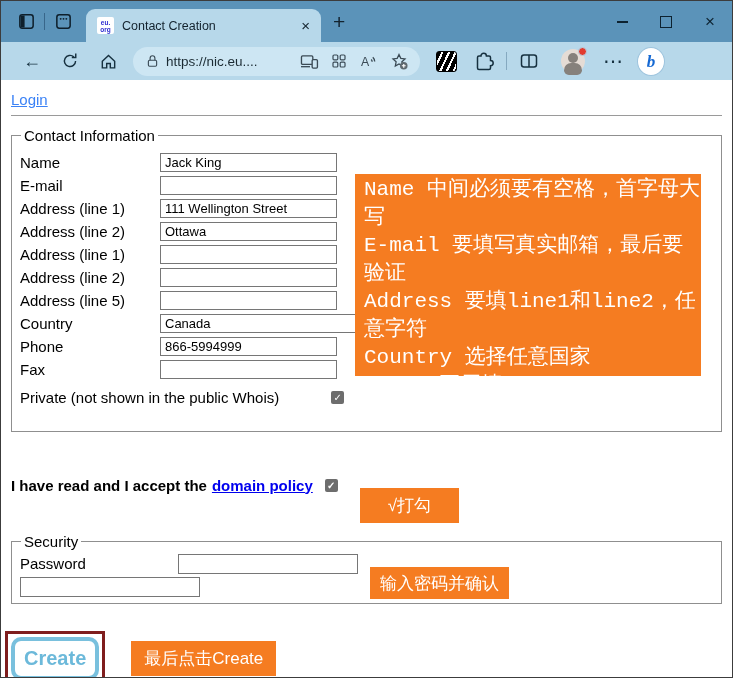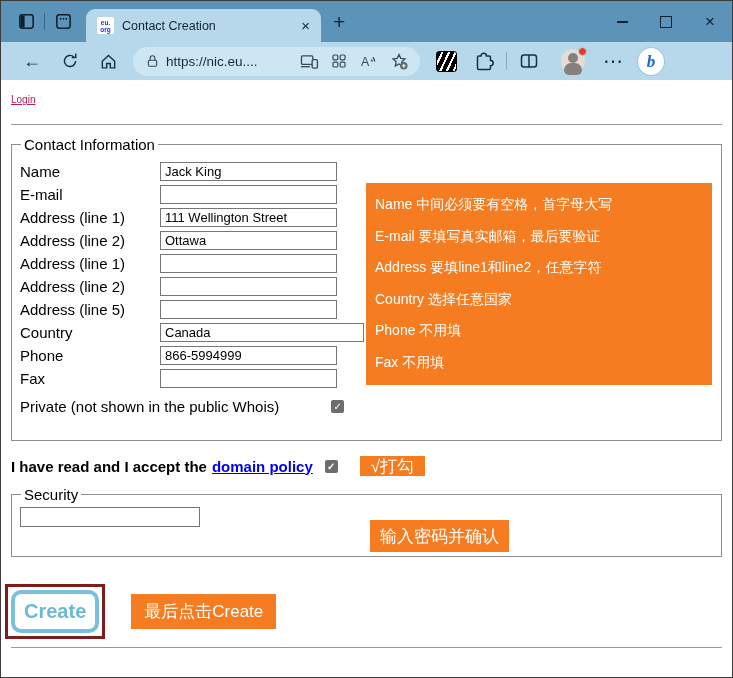--- a/index.html
+++ b/index.html
@@ -37,44 +37,44 @@
   .tool-sep{width:1px;height:18px;background:#85a9c0;margin:0 8px;}
   .avatar{width:24px;height:24px;border-radius:50%;background:#e5dcd5;position:relative;overflow:visible;flex:none;}
   .avatar::before{content:"";position:absolute;left:7px;top:4px;width:10px;height:10px;border-radius:50%;background:#86817c;}
   .avatar::after{content:"";position:absolute;left:3px;top:14px;width:18px;height:12px;border-radius:9px 9px 6px 6px;background:#86817c;}
   .avatar .dot{position:absolute;right:-2px;top:-2px;width:9px;height:9px;border-radius:50%;
     background:#e23b2e;border:1.5px solid #b7d8ea;box-sizing:border-box;z-index:2;}
   .bing{width:27px;height:27px;border-radius:50%;background:#fff;border:1px solid #9cc3dd;display:flex;
     align-items:center;justify-content:center;font:bold italic 17px/1 "Liberation Serif",serif;color:#1468d3;}
   
   .page{flex:1;background:#fff;padding:9px 10px 0 10px;position:relative;font-size:15px;color:#000;}
-  .login{color:#be185d;text-decoration:underline;font-size:10px;display:inline-block;margin:2px 0 12px 0;}
+  .login{color:#3b82f6;text-decoration:underline;font-size:15px;display:inline-block;margin:2px 0 0 0;}
   .rule{border:none;border-top:1px solid #9a9a9a;margin:7px 0 0 0;}
   fieldset{border:1px solid #8f8f8f;margin:0;padding:2px 8px 0 8px;box-sizing:border-box;}
   legend{font-size:15px;padding:0 3px;margin-left:1px;}
   .fs-contact{margin-top:11px;height:305px;position:relative;}
   .rows{margin-top:5px;}
   .form-row{display:flex;align-items:center;height:23px;}
   .form-row label{width:140px;flex:none;font-size:15px;}
   .txt{width:167px;height:15px;border:1px solid #767676;font:13px "Liberation Sans",sans-serif;
     padding:1px 4px;flex:none;background:#fff;color:#000;}
   .txt.country{width:194px;}
   .private-row{margin-top:8px;display:flex;align-items:center;}
   .checkbox{width:13px;height:13px;background:#6d6d6d;border-radius:2px;color:#fff;
     font-size:10px;line-height:13px;text-align:center;flex:none;}
   .cb-private{margin-left:52px;}
-  .info-box{position:absolute;left:354px;top:30px;width:346px;height:202px;background:#f57c21;
-    color:#fff;font-size:14px;display:flex;flex-direction:column;justify-content:space-evenly;
-    padding-left:9px;box-sizing:border-box;z-index:3;}
+  .info-box{position:absolute;left:343px;top:30px;width:346px;height:202px;background:#f57c21;
+    color:#fff;font-size:21px;display:flex;flex-direction:column;justify-content:space-evenly;
+    padding-left:9px;box-sizing:border-box;z-index:3;font-family:Liberation Mono, monospace;}
   .accept-row{display:flex;align-items:center;margin:15px 0 0 0;font-weight:bold;font-size:15px;}
   .accept-link{color:#0000ee;text-decoration:underline;margin-left:5px;}
   .cb-accept{margin-left:12px;}
   .hint{background:#f57c21;color:#fff;font-size:17px;font-weight:normal;display:flex;
     align-items:center;justify-content:center;}
-  .hint-check{margin-left:22px;height:20px;padding:0 11px;}
+  .hint-check{margin-left:22px;height:35px;padding:0 28px;margin-top:41px;}
   .fs-security{margin-top:10px;height:71px;position:relative;}
   .sec-row label{width:158px;}
   .sec-row .txt{width:170px;height:16px;}
   .pw-hint{position:absolute;left:358px;top:17px;height:32px;padding:0 10px;}
   .create-row{margin-top:27px;display:flex;align-items:center;margin-left:-6px;}
   .create-outline{border:3px solid #7f1d1d;padding:3px;display:inline-block;line-height:0;}
   .create-btn{border:4px solid #79c0dd;border-radius:10px;background:#fff;color:#6cb9da;
     font:bold 20px/1 "Liberation Sans",sans-serif;padding:7px 9px 8px 9px;}
   .create-hint{margin-left:26px;height:35px;padding:0 13px;}
   .rule-bottom{margin-top:8px;}
@@ -272,20 +272,24 @@
     <div class="accept-row">
       <span>I have read and I accept the</span>
       <a class="accept-link" href="#">domain policy</a>
       <span class="checkbox cb-accept">✓</span>
       <span class="hint hint-check">√打勾</span>
     </div>
 
     <fieldset class="fs-security">
       <legend>Security</legend>
       <div class="form-row sec-row">
+        <label>Password</label>
+        <input class="txt" style="">
+      </div>
+      <div class="form-row sec-row">
         <input class="txt" style="">
       </div>
       <div class="hint pw-hint">输入密码并确认</div>
     </fieldset>
 
     <div class="create-row">
       <span class="create-outline">
         <button class="create-btn">Create</button>
       </span>
       <span class="hint create-hint">最后点击Create</span>

